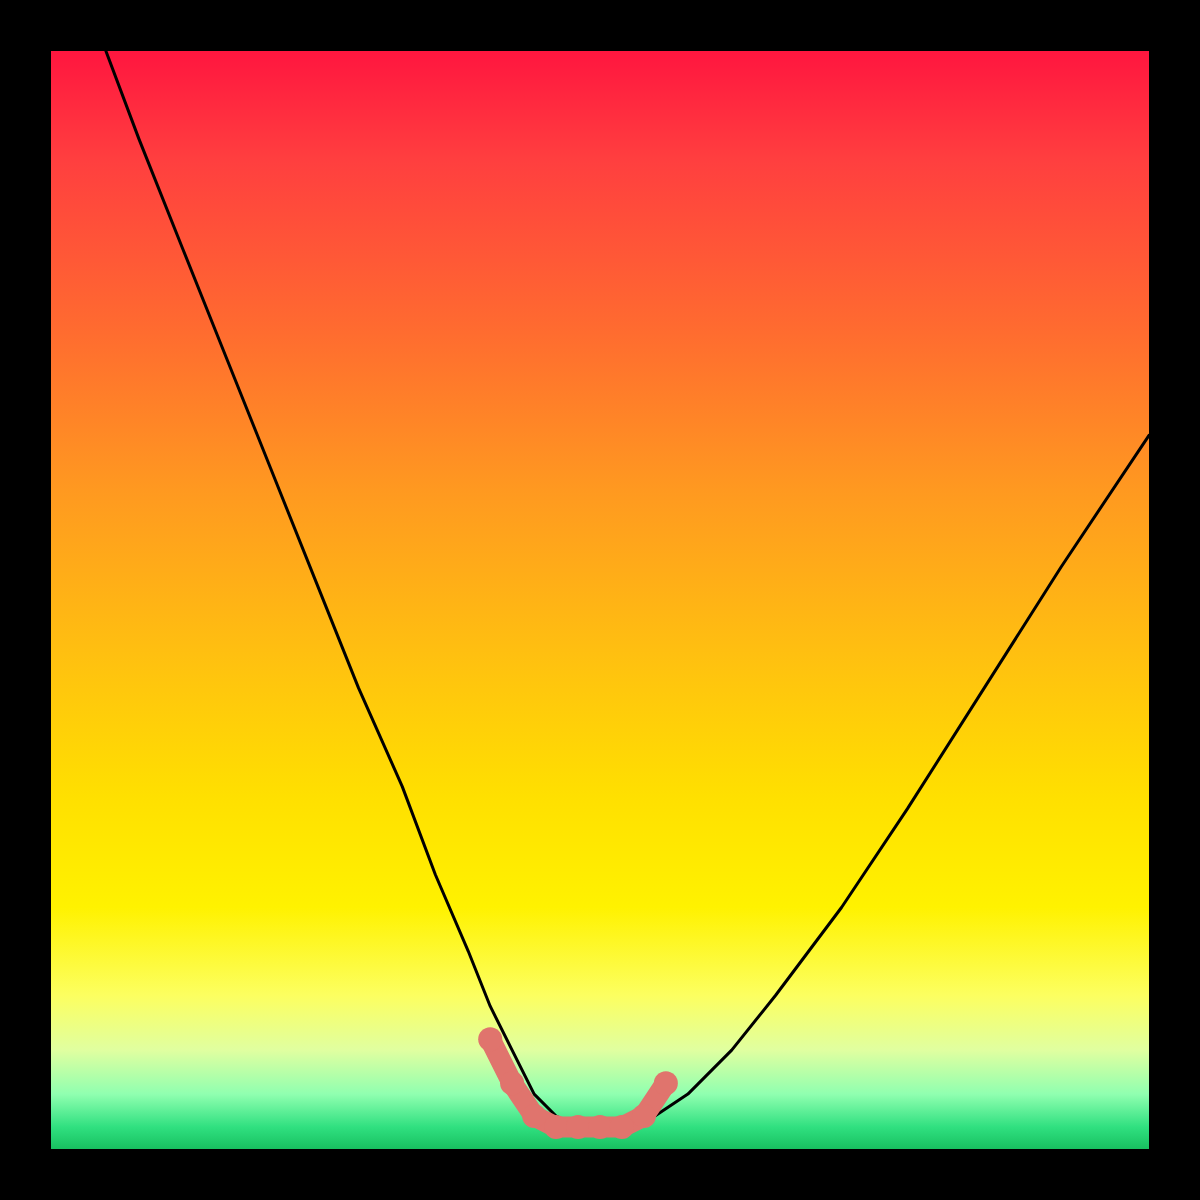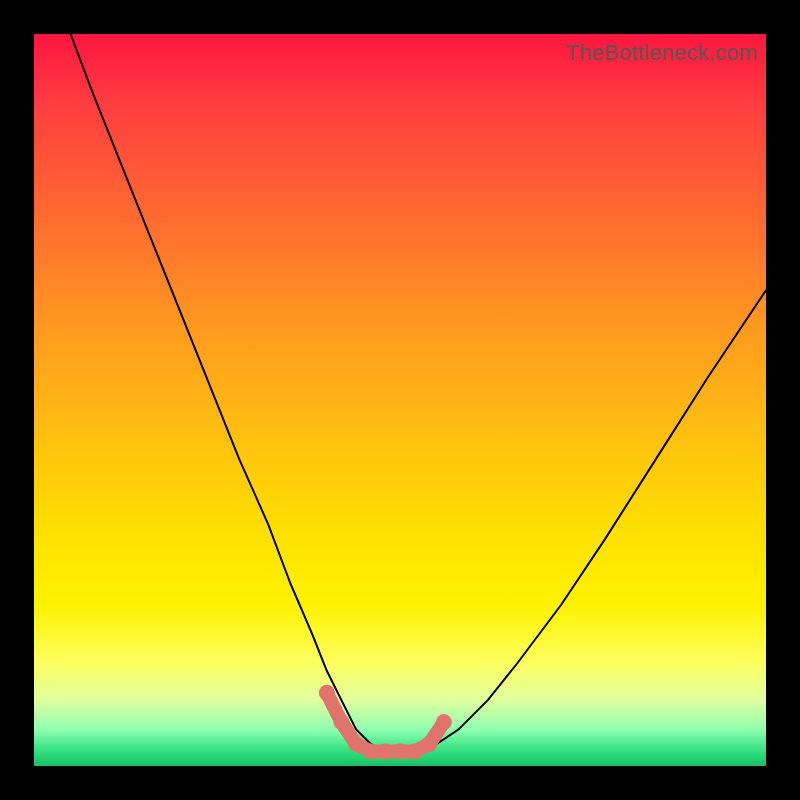--- a/index.html
+++ b/index.html
@@ -77,21 +77,20 @@
     stroke: none;
   }
 </style>
 </head>
 <body>
 
 <div class="frame">
 
   <div class="plot-area">
 
-    <div class="watermark">TheBottleneck.com</div>
 
     <svg class="curve-layer" viewBox="0 0 732 732" preserveAspectRatio="none">
       <path id="curve-path" class="curve-path" d="M36.6 0.0 L58.6 58.6 L87.8 131.8 L117.1 205.0 L146.4 278.2 L175.7 351.4 L205.0 424.6 L234.2 490.4 L256.2 549.0 L278.2 600.2 L292.8 636.8 L307.4 666.1 L322.1 695.4 L336.7 710.0 L351.4 717.4 L366.0 717.4 L380.6 717.4 L402.6 710.0 L424.6 695.4 L453.8 666.1 L483.1 629.5 L527.0 571.0 L571.0 505.1 L622.2 424.6 L673.4 344.0 L732.0 256.2"></path>
       <path id="marker-path" class="marker-path" d="M292.8 658.8 L307.4 688.1 L322.1 710.0 L336.7 717.4 L351.4 717.4 L366.0 717.4 L380.6 717.4 L395.3 710.0 L409.9 688.1"></path>
       <g id="marker-dots">
           <circle cx="292.8" cy="658.8" r="8" class="marker-dot"></circle>
           <circle cx="307.4" cy="688.1" r="8" class="marker-dot"></circle>
           <circle cx="322.1" cy="710.0" r="8" class="marker-dot"></circle>
           <circle cx="336.7" cy="717.4" r="8" class="marker-dot"></circle>
           <circle cx="351.4" cy="717.4" r="8" class="marker-dot"></circle>

